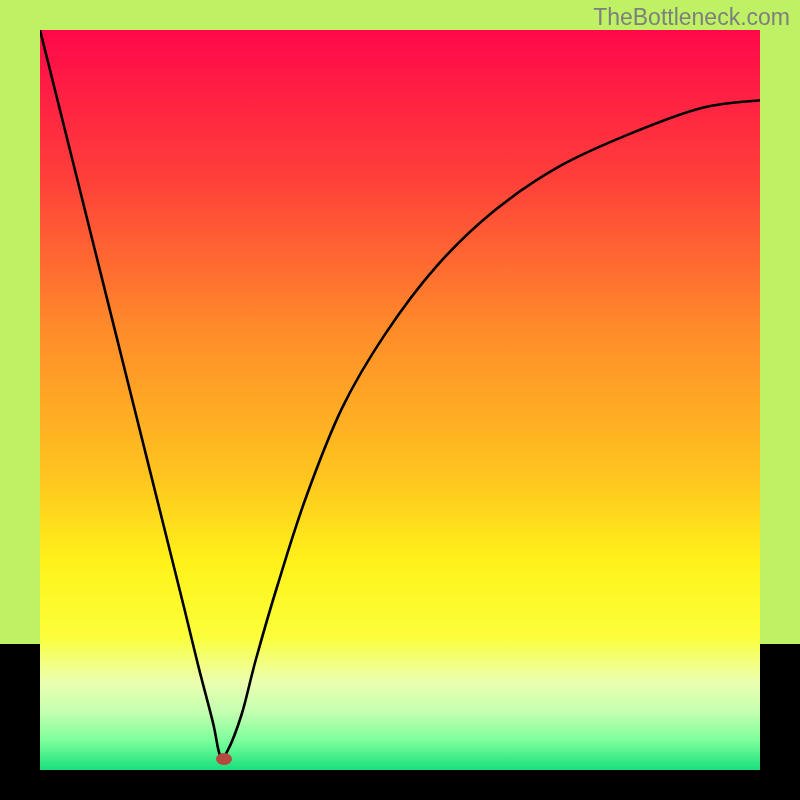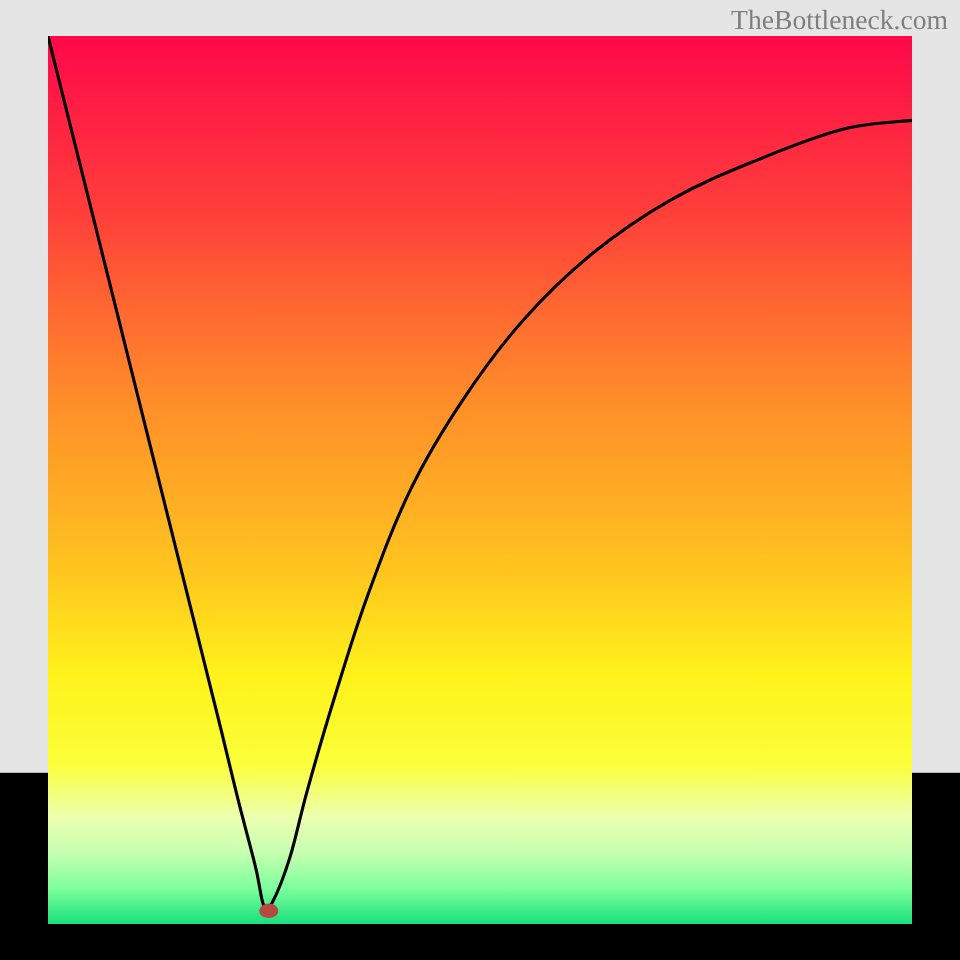--- a/index.html
+++ b/index.html
@@ -8,22 +8,21 @@
     width: 800px;
     height: 800px;
     overflow: hidden;
     background: #000;
     font-family: Arial, Helvetica, sans-serif;
   }
   .frame {
     position: relative;
     width: 800px;
     height: 644px;
-    background: #e5e5e5;
-    font-family: Liberation Serif, serif;
+    background: #bef264;
   }
   .plot {
     position: absolute;
     left: 40px;
     top: 30px;
     width: 720px;
     height: 740px;
     overflow: hidden;
   }
   

